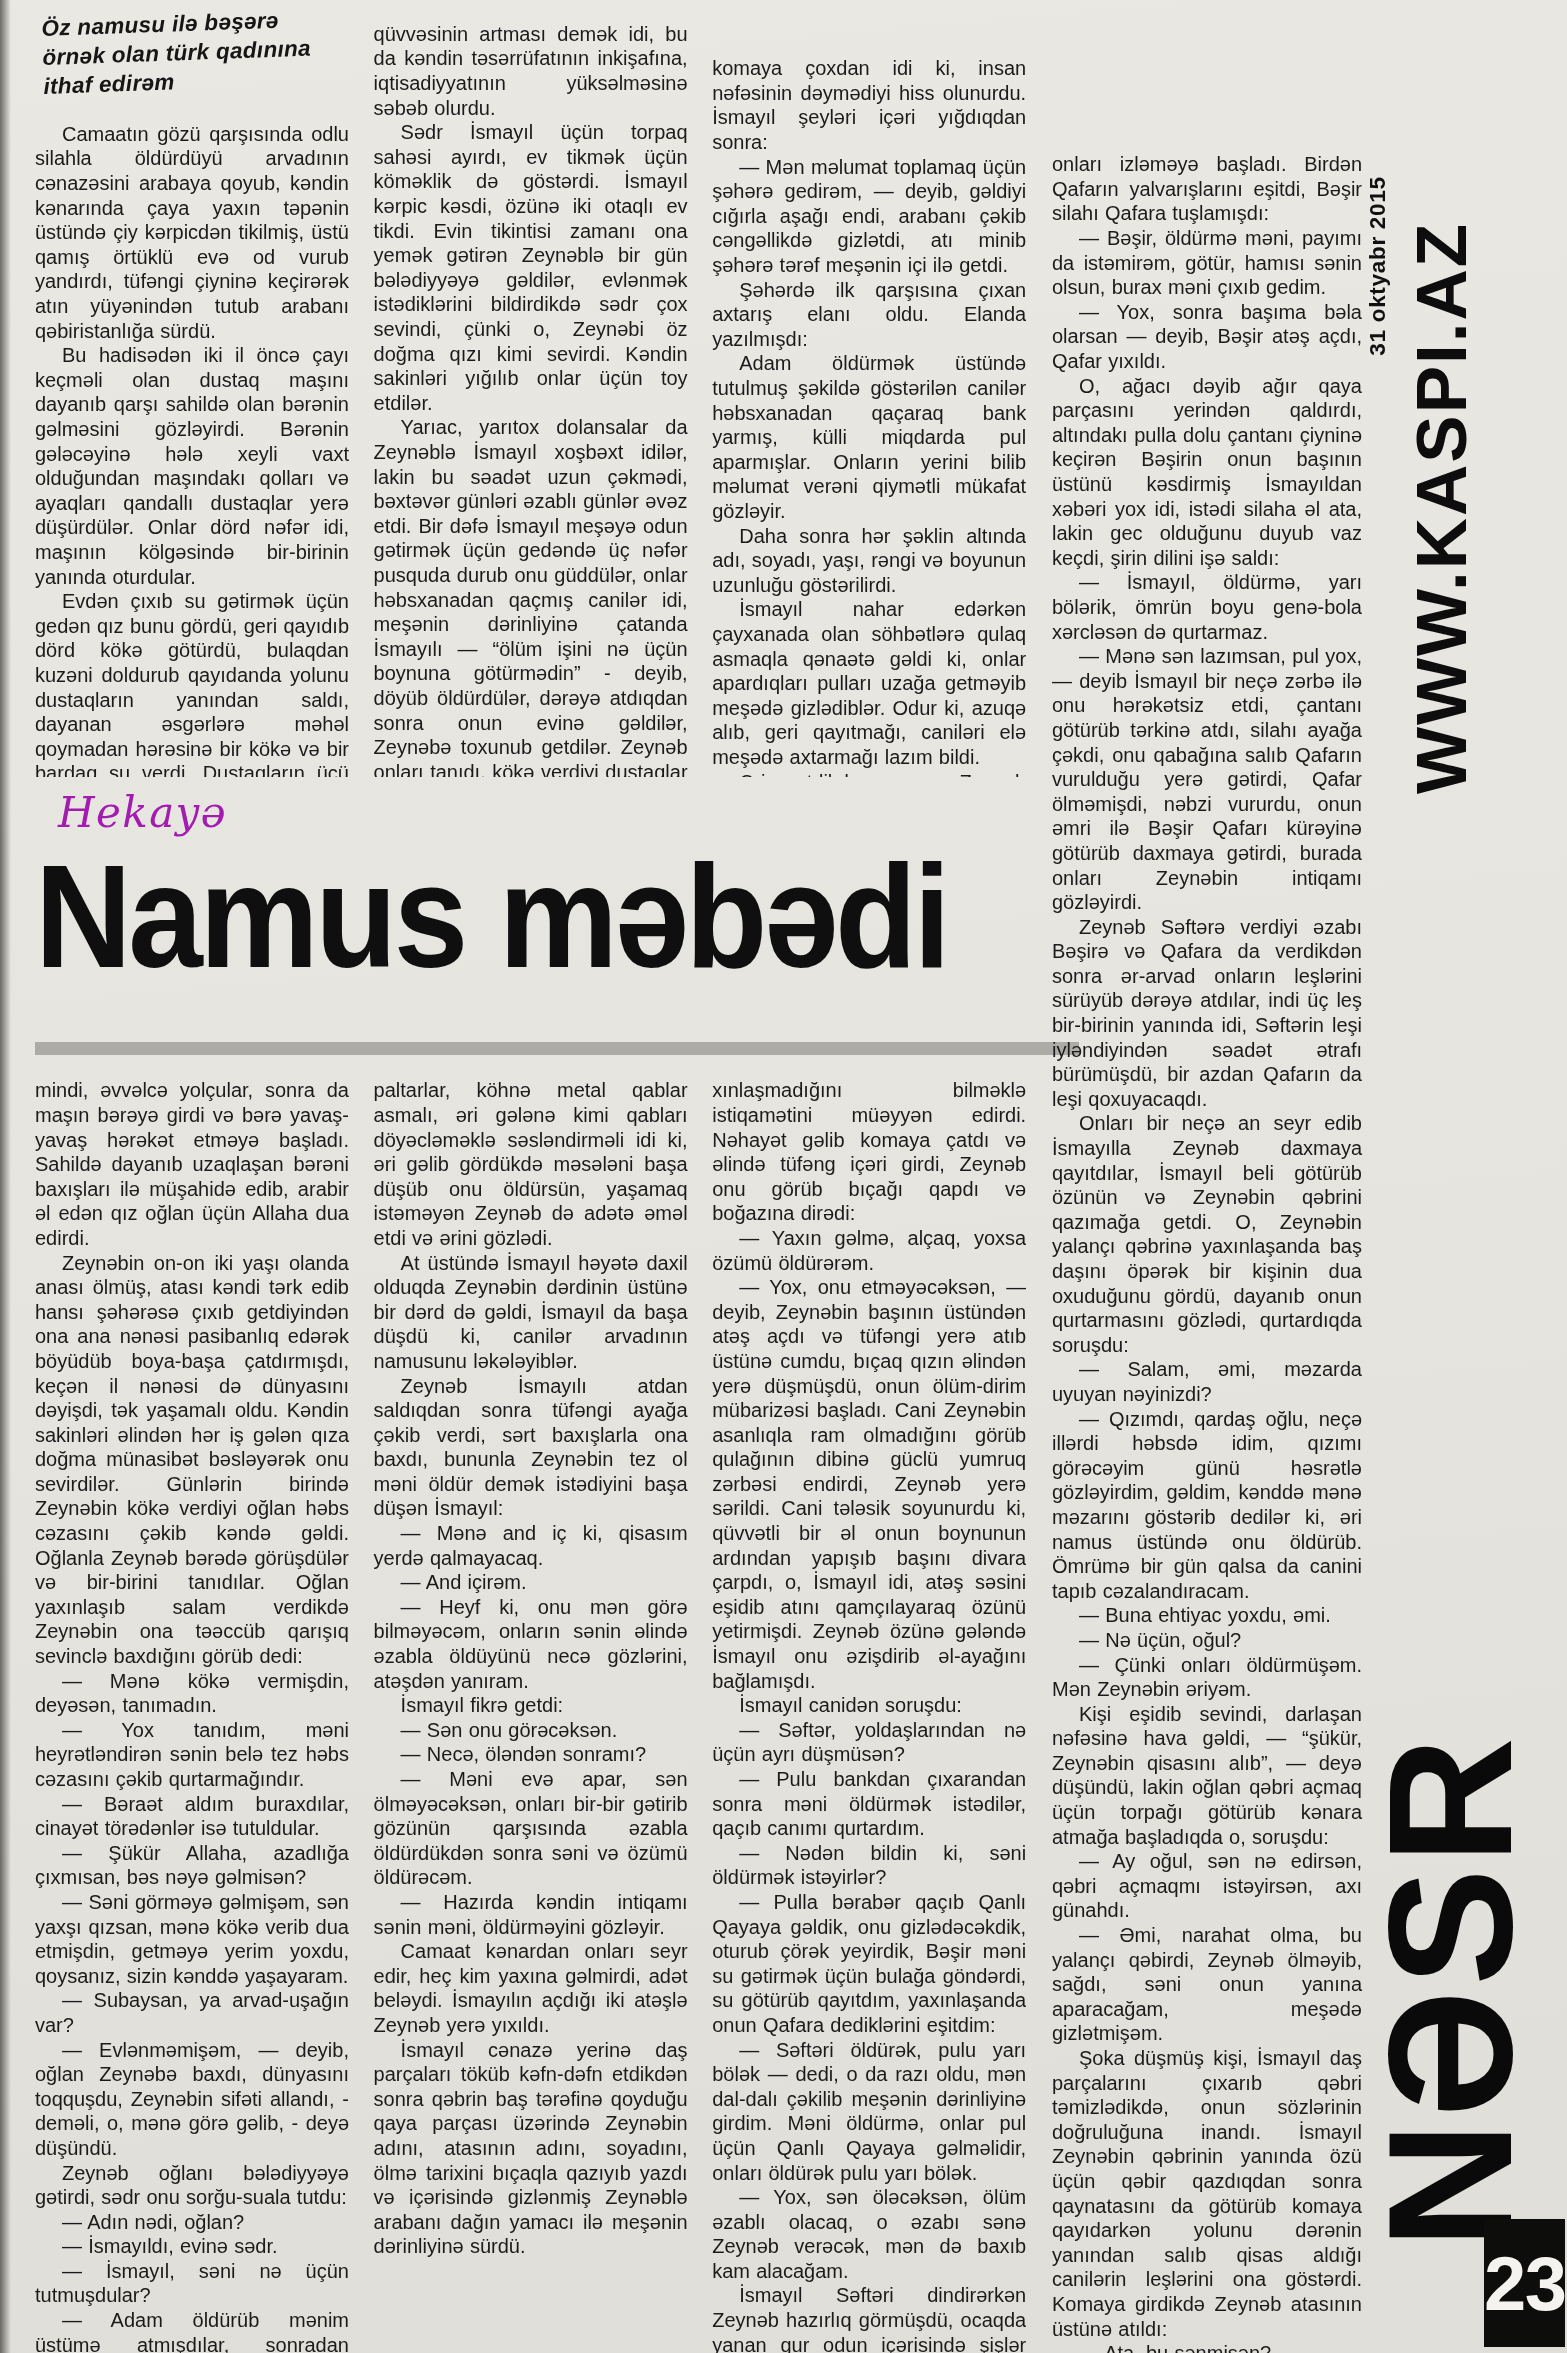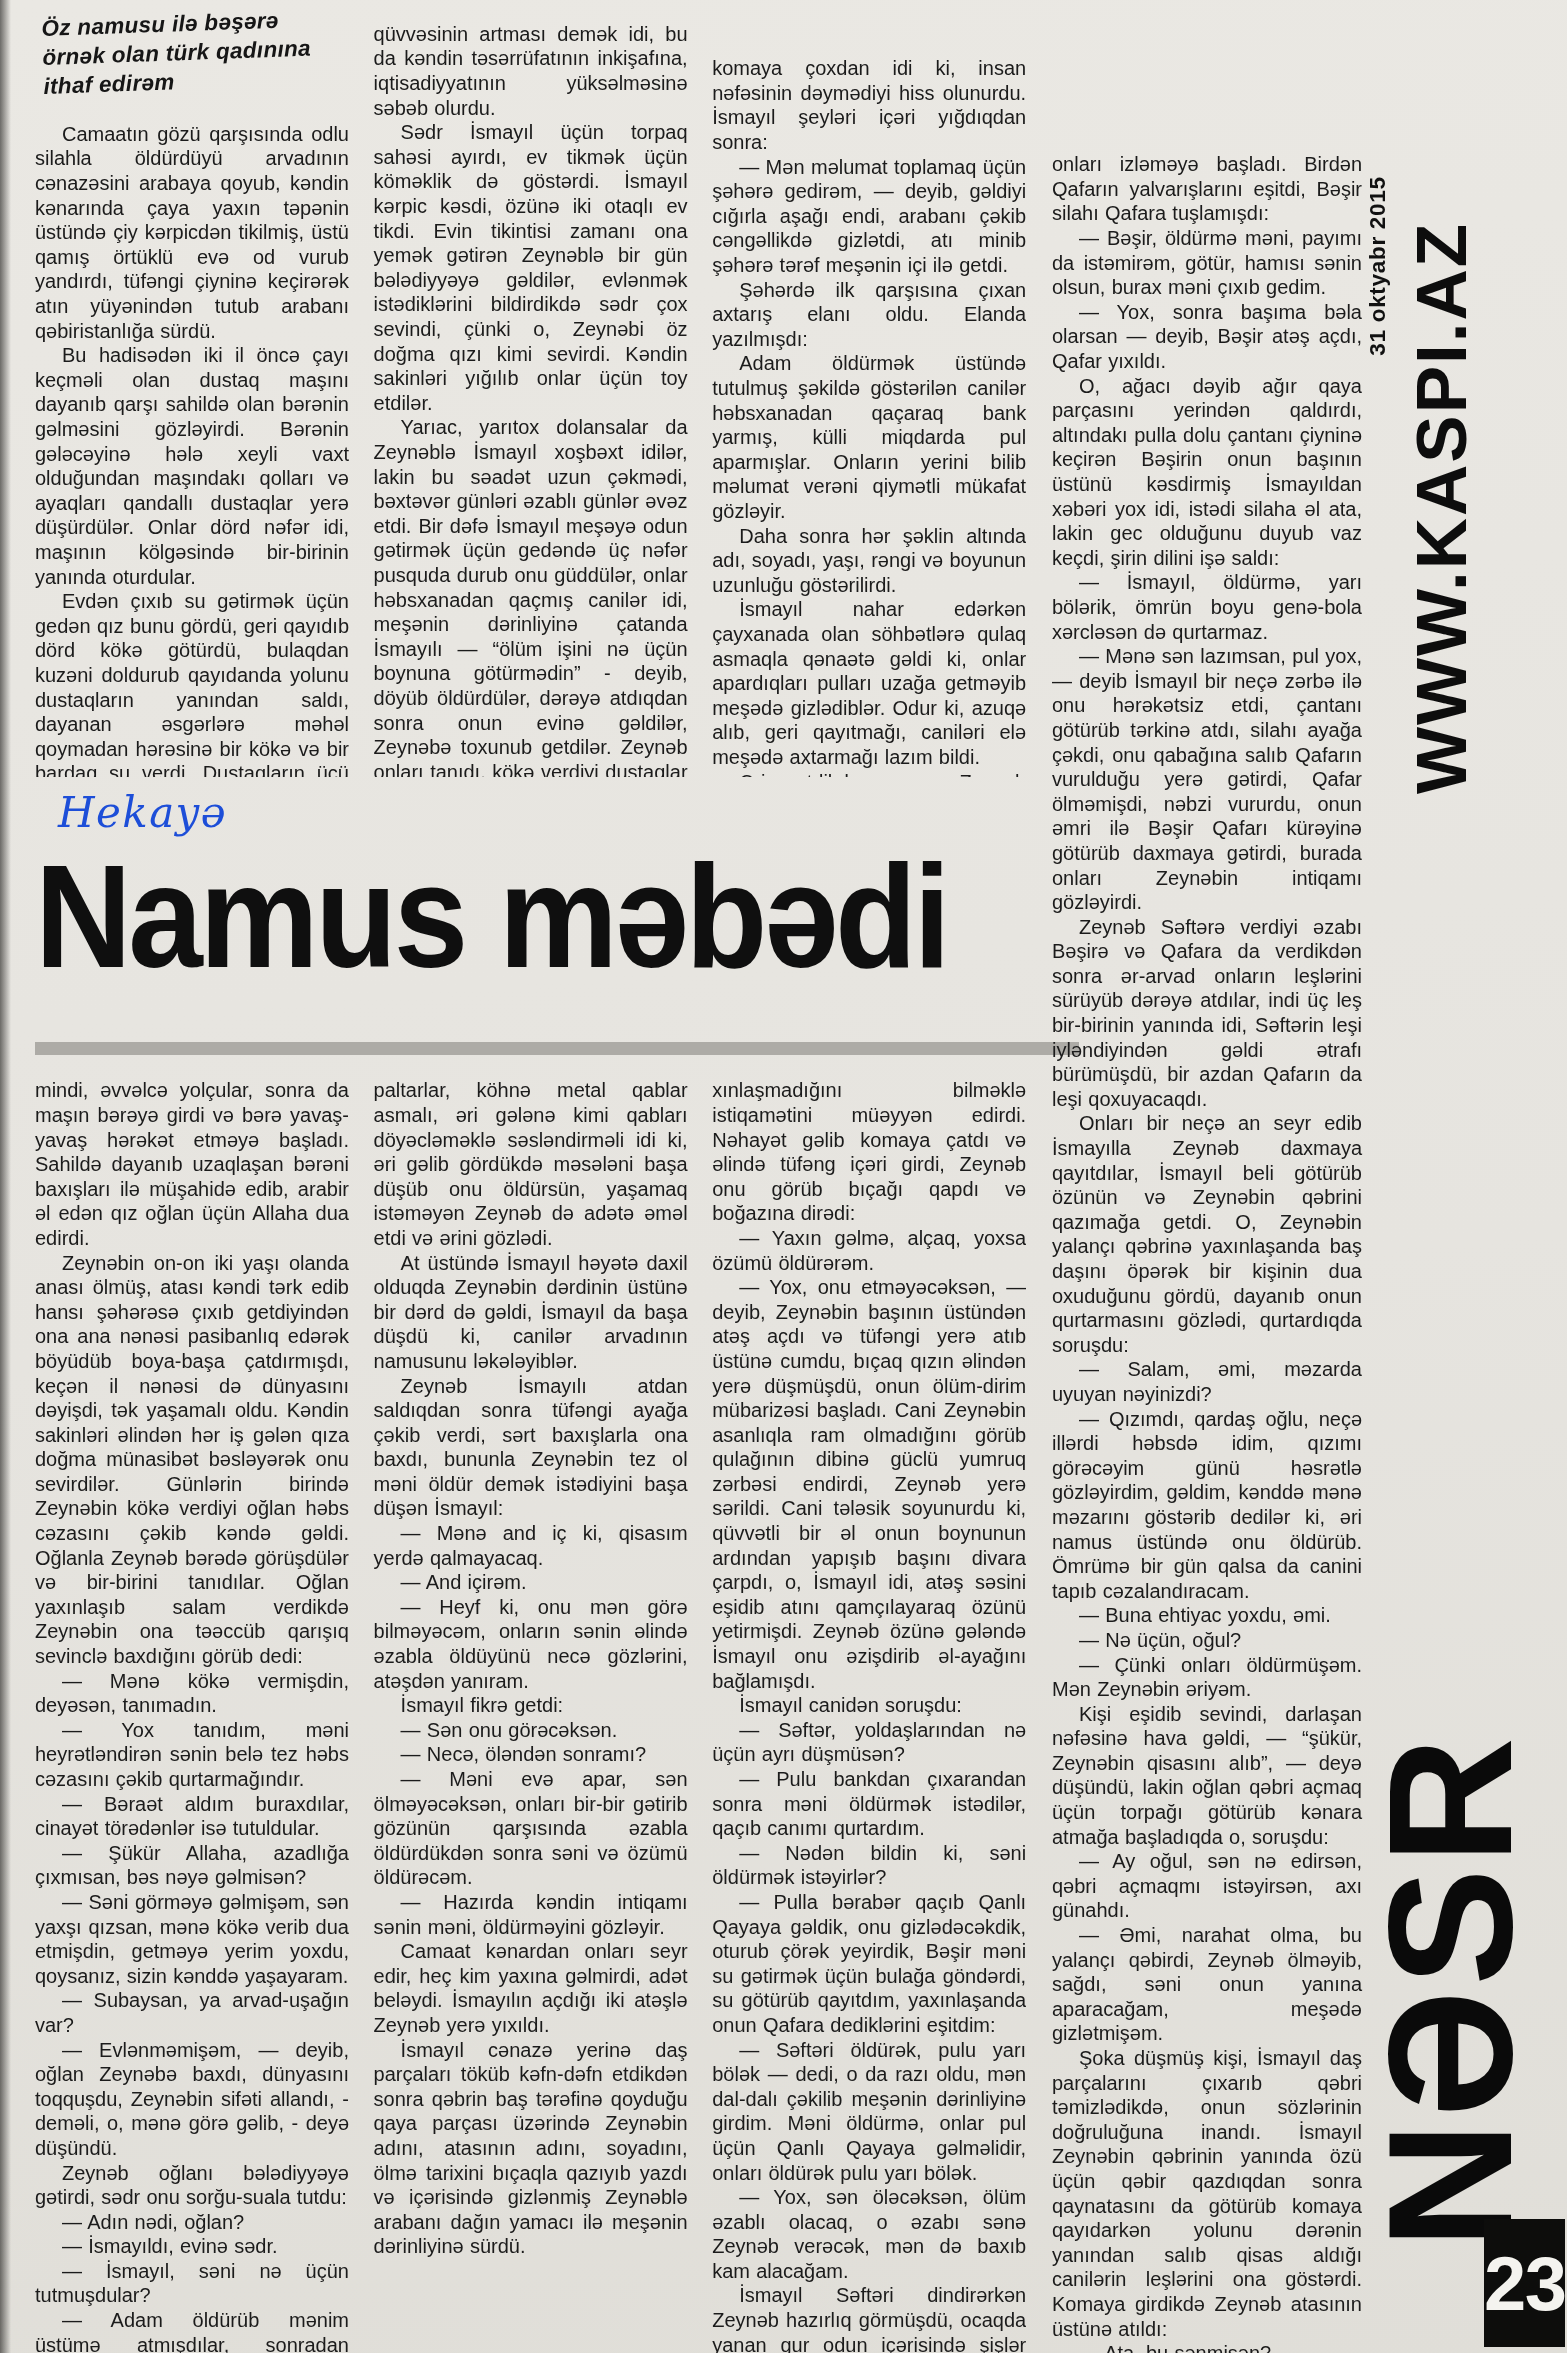--- a/index.html
+++ b/index.html
@@ -21,21 +21,21 @@
   .botrow .col{width:314px;flex:none;}
   .col4{width:310px;flex:none;padding-top:140px;box-sizing:border-box;}
   .dedication{
     font-weight:bold;font-style:italic;font-size:22.5px;line-height:1.28;
     width:304px;margin:2.7px 0 20.5px 5.5px;transform:rotate(-2deg);transform-origin:left top;
     letter-spacing:0.3px;color:#161616;
   }
   .paras p{margin:0;text-indent:27px;text-align:justify;font-size:20px;line-height:24.6px;word-spacing:0.7px;}
   .paras p.cont{text-indent:0;}
   .kicker{font-family:"DejaVu Serif",serif;font-style:italic;font-size:42px;
-    margin:11px 0 0 23px;letter-spacing:1.4px;color:#1d4ed8;}
+    margin:11px 0 0 23px;letter-spacing:1.4px;color:#a21caf;}
   .titlewrap{height:153px;overflow:visible;}
   .title{font-size:134px;font-weight:bold;letter-spacing:-3.4px;line-height:1;
     margin-top:5.5px;white-space:nowrap;transform:scaleY(1.1);transform-origin:left top;color:#0f0f0f;}
   .bar{height:13.6px;background:#adaba6;margin-top:46px;width:1044px;}
   .v{position:absolute;white-space:nowrap;transform:translate(-50%,-50%) rotate(-90deg);color:#111;}
   .side-date{left:1378px;top:266px;font-size:22.5px;font-weight:bold;letter-spacing:0.7px;}
   .side-url{left:1441px;top:508px;font-size:71px;font-weight:bold;letter-spacing:2px;color:#0d0d0d;}
   .side-section{left:1450px;top:1991px;font-size:176px;font-weight:bold;letter-spacing:4.1px;color:#0a0a0a;}
   .pagebox{position:absolute;right:2.7px;bottom:6.8px;width:81px;height:128px;background:#0d0d0c;
     display:flex;align-items:center;justify-content:center;}
@@ -143,21 +143,21 @@
     </div>
 
     <div class="col4">
       <div class="paras">
           <p class="cont">onları izləməyə başladı. Birdən Qafarın yalvarışlarını eşitdi, Bəşir silahı Qafara tuşlamışdı:</p>
           <p>— Bəşir, öldürmə məni, payımı da istəmirəm, götür, hamısı sənin olsun, burax məni çıxıb gedim.</p>
           <p>— Yox, sonra başıma bəla olarsan — deyib, Bəşir atəş açdı, Qafar yıxıldı.</p>
           <p>O, ağacı dəyib ağır qaya parçasını yerindən qaldırdı, altındakı pulla dolu çantanı çiyninə keçirən Bəşirin onun başının üstünü kəsdirmiş İsmayıldan xəbəri yox idi, istədi silaha əl ata, lakin gec olduğunu duyub vaz keçdi, şirin dilini işə saldı:</p>
           <p>— İsmayıl, öldürmə, yarı bölərik, ömrün boyu genə-bola xərcləsən də qurtarmaz.</p>
           <p>— Mənə sən lazımsan, pul yox, — deyib İsmayıl bir neçə zərbə ilə onu hərəkətsiz etdi, çantanı götürüb tərkinə atdı, silahı ayağa çəkdi, onu qabağına salıb Qafarın vurulduğu yerə gətirdi, Qafar ölməmişdi, nəbzi vururdu, onun əmri ilə Bəşir Qafarı kürəyinə götürüb daxmaya gətirdi, burada onları Zeynəbin intiqamı gözləyirdi.</p>
-          <p>Zeynəb Səftərə verdiyi əzabı Bəşirə və Qafara da verdikdən sonra ər-arvad onların leşlərini sürüyüb dərəyə atdılar, indi üç leş bir-birinin yanında idi, Səftərin leşi iyləndiyindən gəldi ətrafı bürümüşdü, bir azdan Qafarın da leşi qoxuyacaqdı.</p>
+          <p>Zeynəb Səftərə verdiyi əzabı Bəşirə və Qafara da verdikdən sonra ər-arvad onların leşlərini sürüyüb dərəyə atdılar, indi üç leş bir-birinin yanında idi, Səftərin leşi iyləndiyindən səadət ətrafı bürümüşdü, bir azdan Qafarın da leşi qoxuyacaqdı.</p>
           <p>Onları bir neçə an seyr edib İsmayılla Zeynəb daxmaya qayıtdılar, İsmayıl beli götürüb özünün və Zeynəbin qəbrini qazımağa getdi. O, Zeynəbin yalançı qəbrinə yaxınlaşanda baş daşını öpərək bir kişinin dua oxuduğunu gördü, dayanıb onun qurtarmasını gözlədi, qurtardıqda soruşdu:</p>
           <p>— Salam, əmi, məzarda uyuyan nəyinizdi?</p>
           <p>— Qızımdı, qardaş oğlu, neçə illərdi həbsdə idim, qızımı görəcəyim günü həsrətlə gözləyirdim, gəldim, kənddə mənə məzarını göstərib dedilər ki, əri namus üstündə onu öldürüb. Ömrümə bir gün qalsa da canini tapıb cəzalandıracam.</p>
           <p>— Buna ehtiyac yoxdu, əmi.</p>
           <p>— Nə üçün, oğul?</p>
           <p>— Çünki onları öldürmüşəm. Mən Zeynəbin əriyəm.</p>
           <p>Kişi eşidib sevindi, darlaşan nəfəsinə hava gəldi, — “şükür, Zeynəbin qisasını alıb”, — deyə düşündü, lakin oğlan qəbri açmaq üçün torpağı götürüb kənara atmağa başladıqda o, soruşdu:</p>
           <p>— Ay oğul, sən nə edirsən, qəbri açmaqmı istəyirsən, axı günahdı.</p>
           <p>— Əmi, narahat olma, bu yalançı qəbirdi, Zeynəb ölməyib, sağdı, səni onun yanına aparacağam, meşədə gizlətmişəm.</p>
           <p>Şoka düşmüş kişi, İsmayıl daş parçalarını çıxarıb qəbri təmizlədikdə, onun sözlərinin doğruluğuna inandı. İsmayıl Zeynəbin qəbrinin yanında özü üçün qəbir qazdıqdan sonra qaynatasını da götürüb komaya qayıdarkən yolunu dərənin yanından salıb qisas aldığı canilərin leşlərini ona göstərdi. Komaya girdikdə Zeynəb atasının üstünə atıldı:</p>

